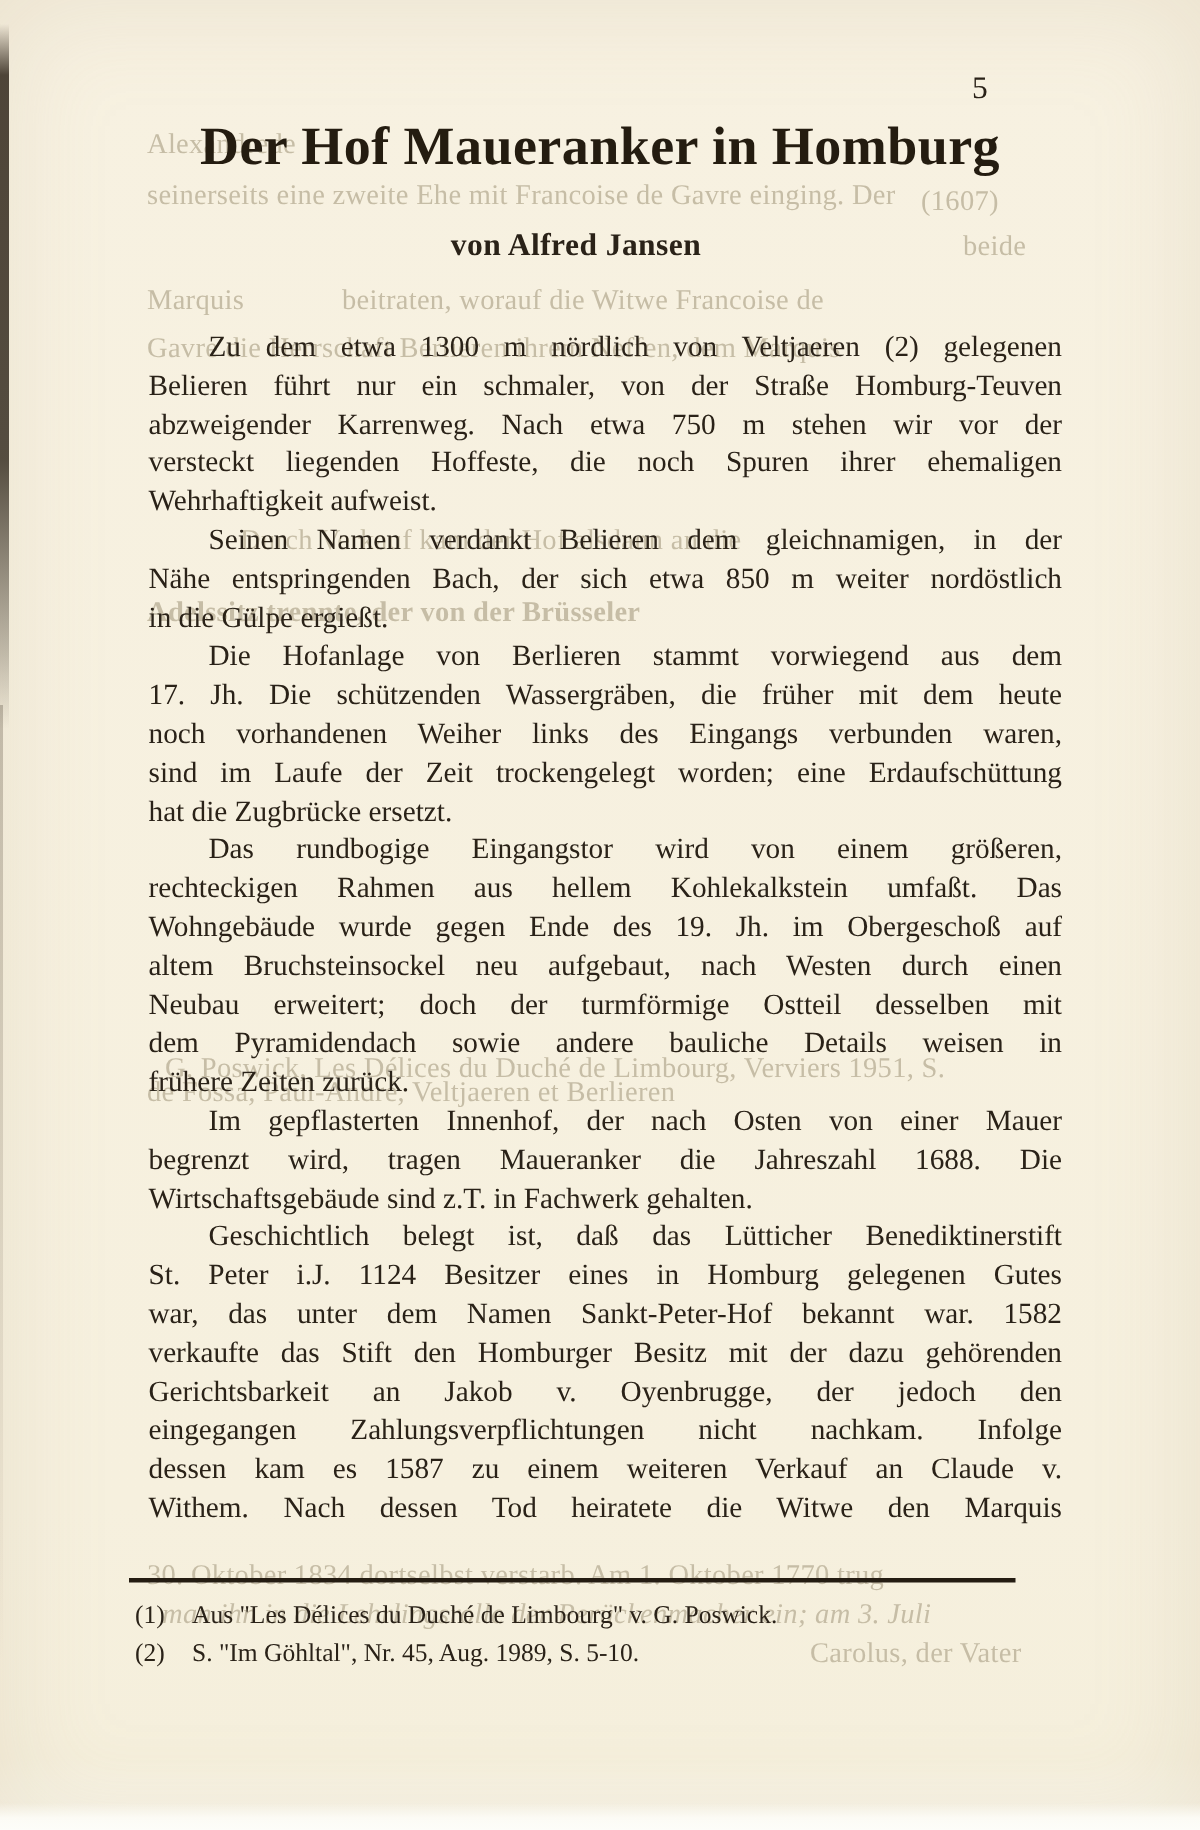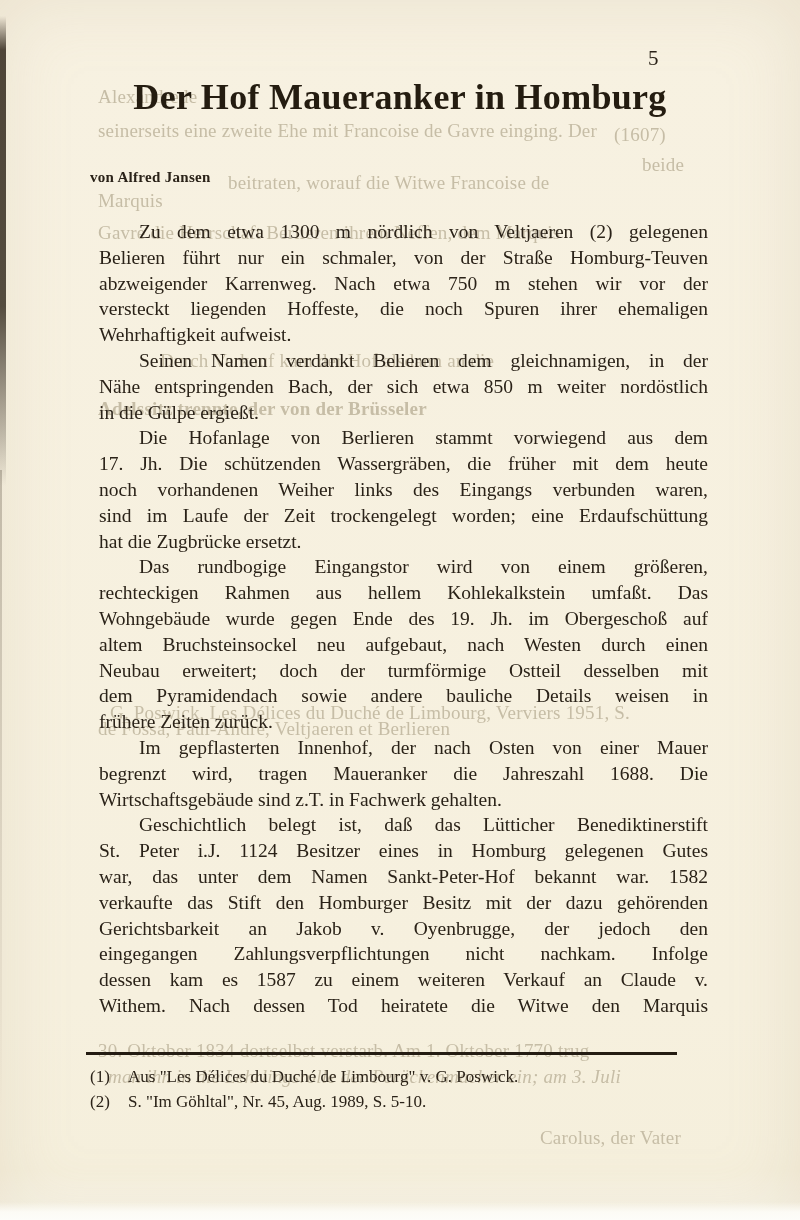--- a/index.html
+++ b/index.html
@@ -38,22 +38,22 @@
   .pagenum{
     position:absolute;left:648px;top:46px;
     font-size:21px;color:#2a2218;
   }
   .titleblock{
     position:absolute;left:90px;top:78px;width:620px;
     text-align:center;font-weight:bold;color:#241c10;
     font-size:36px;line-height:39px;letter-spacing:.3px;
   }
   .byline{
-    position:absolute;left:90px;top:169px;width:588px;
-    text-align:left;font-weight:bold;font-size:15px;color:#2a2218;
+    position:absolute;left:90px;top:151px;width:588px;
+    text-align:center;font-weight:bold;font-size:21px;color:#2a2218;
     letter-spacing:.3px;
   }
   .bodytext{
     position:absolute;left:99px;top:219px;width:609px;
     font-size:19.5px;line-height:25.8px;color:#2a2218;
   }
   .para{margin:0;}
   .line{text-align:justify;text-align-last:justify;}
   .line.first{padding-left:40px;}
   .line.last{text-align-last:left;}
@@ -73,29 +73,29 @@
 <body>
 
 <div class="page">
 
   <div class="bleed">
       <div class="ghost" style="top: 86px; left: 98px;">Alexandrede</div>
       <div class="ghost" style="top: 84px; left: 614px; margin-top: 40px;">(1607)</div>
       <div class="ghost" style="top: 120px; left: 98px;">seinerseits eine zweite Ehe mit Francoise de Gavre einging. Der</div>
       <div class="ghost" style="top: 156px; left: 98px; margin-top: 34px;">Marquis</div>
       <div class="ghost" style="top: 154px; left: 642px;">beide</div>
-      <div class="ghost" style="top: 172px; left: 228px;">beitraten, worauf die Witwe Francoise de</div>
+      <div class="ghost" style="top: 190px; left: 228px;">beitraten, worauf die Witwe Francoise de</div>
       <div class="ghost" style="top: 222px; left: 98px;">Gavre die Herrschaft Berlieren ihrem Neffen, dem Marquis</div>
       <div class="ghost" style="top: 350px; left: 160px;">Durch Verkauf kam der Hof alsdann an die</div>
       <div class="ghost" style="top: 398px; left: 98px; font-weight: bold;">Adelssitz trennte, der von der Brüsseler</div>
       <div class="ghost" style="top: 702px; left: 110px;">G. Poswick, Les Délices du Duché de Limbourg, Verviers 1951, S.</div>
       <div class="ghost" style="top: 718px; left: 98px;">de Fossa, Paul-André, Veltjaeren et Berlieren</div>
       <div class="ghost" style="top: 1040px; left: 98px;">30. Oktober 1834 dortselbst verstarb. Am 1. Oktober 1770 trug</div>
       <div class="ghost" style="top: 1066px; left: 108px; font-style: italic;">man ihn in die Lehrlingsrolle der Perückenmacher ein; am 3. Juli</div>
-      <div class="ghost" style="top: 1092px; left: 540px; margin-top: 35px;">Carolus, der Vater</div>
+      <div class="ghost" style="top: 1092px; left: 540px;">Carolus, der Vater</div>
     </div>
 
   <div class="left-edge"></div>
   <div class="left-edge-faint"></div>
   <div class="bottom-edge"></div>
 
   <div class="pagenum">5</div>
 
   <div class="titleblock">
     <div>Der Hof Maueranker in Homburg</div>

